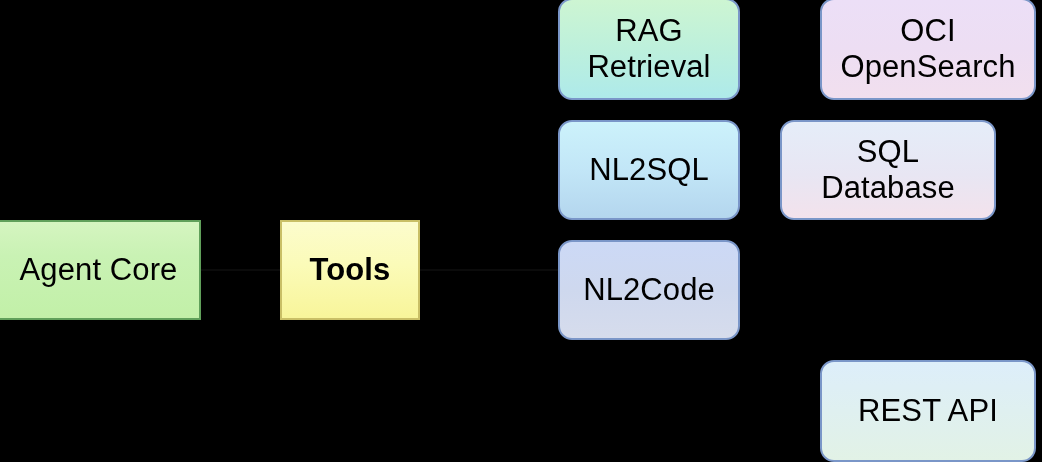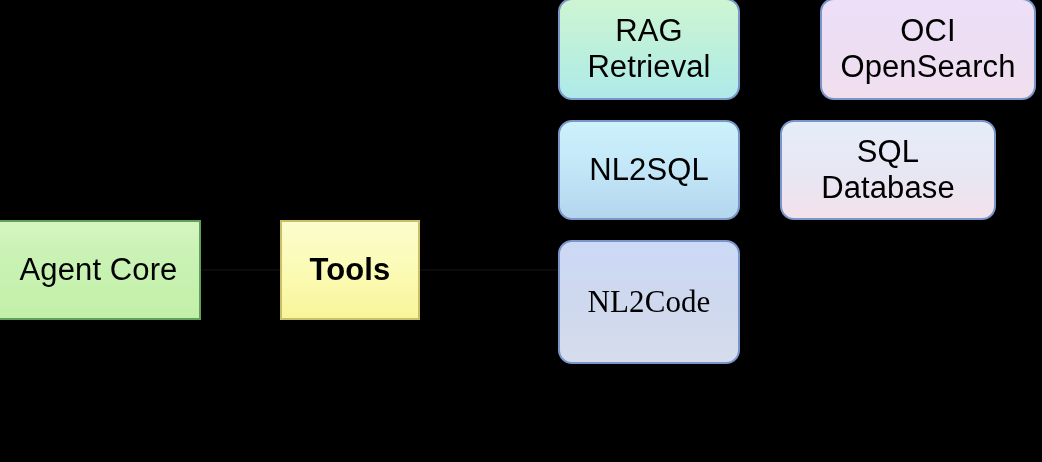--- a/index.html
+++ b/index.html
@@ -76,23 +76,22 @@
     top: 120px;
     width: 182px;
     height: 100px;
     background: linear-gradient(to bottom, #ccf2fb 0%, #c2e6f7 50%, #b4d6ee 100%);
   }
 
   .n-nl2code {
     left: 558px;
     top: 240px;
     width: 182px;
-    height: 124px;
+    height: 100px;
     background: linear-gradient(to bottom, #ccd9f6 0%, #ced8ee 50%, #d6dcec 100%);
-    font-family: Liberation Serif, serif;
   }
 
   .n-nl2api {
     left: 558px;
     top: 360px;
     width: 182px;
     height: 102px;
     background: linear-gradient(to bottom, #e2dcf7 0%, #e6dcf3 50%, #eddcef 100%);
   }
 
@@ -149,14 +148,15 @@
 
   <div class="node round n-nl2code">NL2Code</div>
 
 
   <div class="node round n-oci-opensearch">OCI
 OpenSearch</div>
 
   <div class="node round n-sql-database">SQL
 Database</div>
 
+  <div class="node round n-rest-api">REST API</div>
 
 </div>
 
 </body></html>

